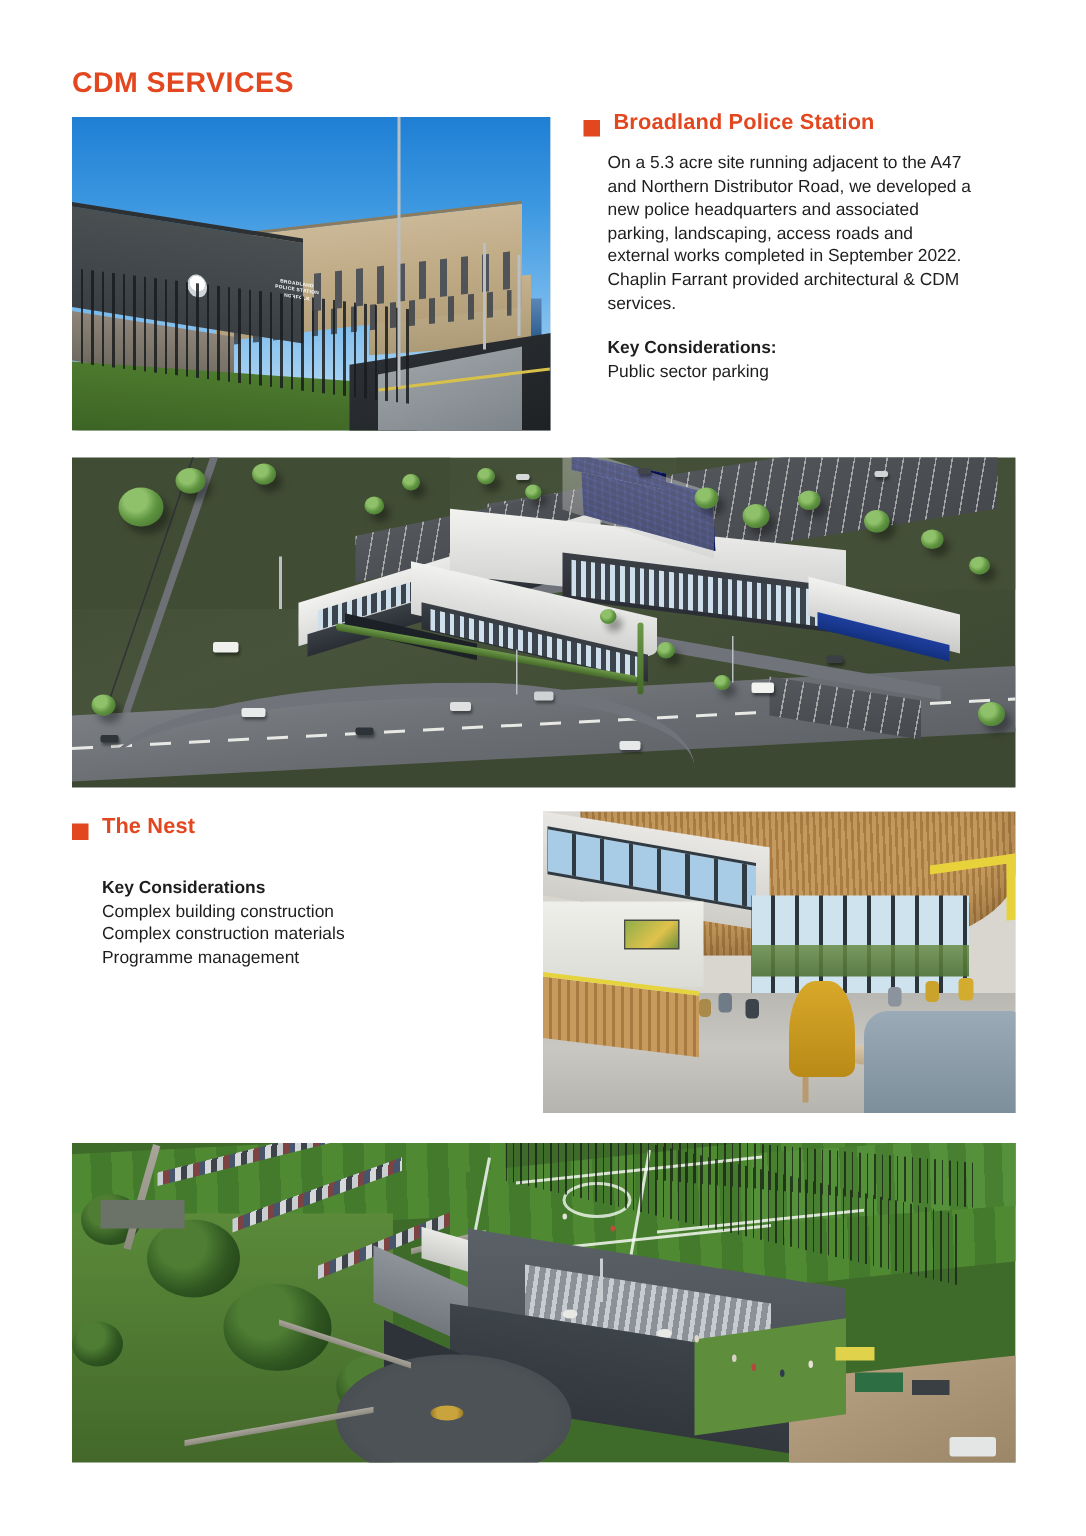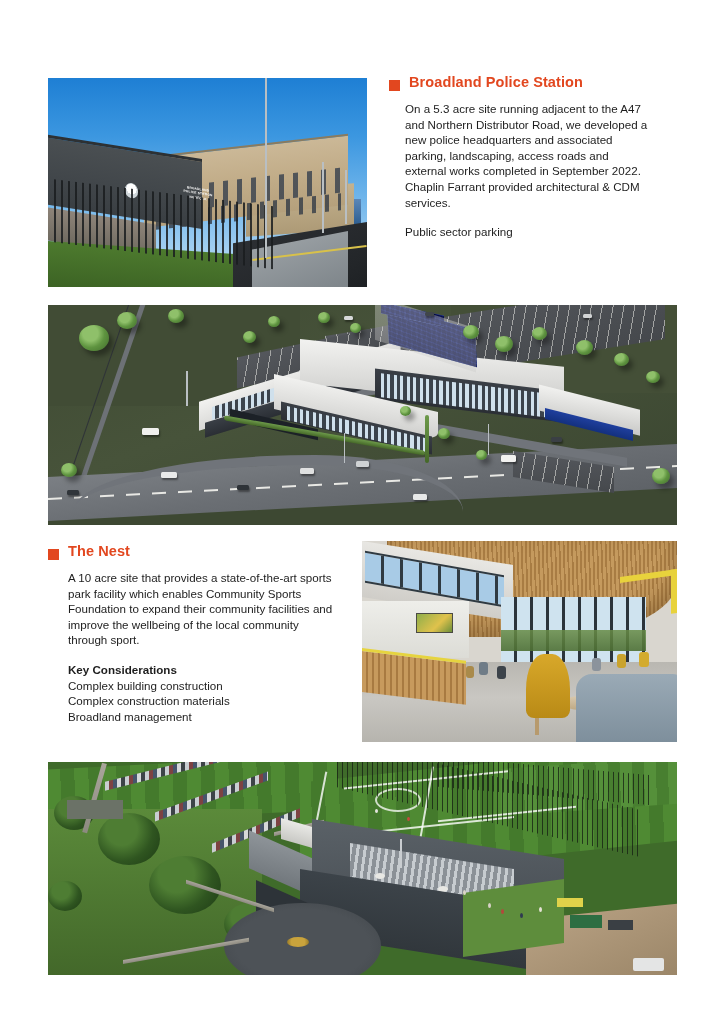--- a/index.html
+++ b/index.html
@@ -339,20 +339,21 @@
   .sp-canopy {
     position: absolute; background: linear-gradient(180deg,#e9e9e6,#c8c8c4);
   }
   .sp-person { position: absolute; border-radius: 50%; }
 </style>
 </head>
 <body>
 
 <div class="page">
 
+  <div class="page-title">CDM SERVICES</div>
 
   <div class="photo" id="photo-police">
     <div class="ps-sky"></div>
 
     <div class="ps-tree" style="left:64%;top:47%;width:26px;height:20px;"></div>
     <div class="ps-tree" style="left:78%;top:50%;width:20px;height:16px;"></div>
     <div class="ps-shed"></div>
 
     <div class="ps-bldg2"></div>
     <div class="ps-bldg"></div>
@@ -380,20 +381,21 @@
   </div>
 
   <div style="position:absolute;left:389px;top:74px;width:260px;">
     <div class="sec-head">
       <span class="sec-bullet"></span>
       <span class="sec-title">Broadland Police Station</span>
     </div>
     <div class="body-col" style="position:static;margin-top:11px;padding-left:16px;">
       <p>On a 5.3 acre site running adjacent to the A47 and Northern Distributor Road, we developed a new police headquarters and associated parking, landscaping, access roads and external works completed in September 2022. Chaplin Farrant provided architectural &amp; CDM services.</p>
       <div class="spacer"></div>
+      <p class="kc-title">Key Considerations:</p>
       <p>Public sector parking</p>
     </div>
   </div>
 
   <div class="photo" id="render-aerial">
     <div class="ra-ground"></div>
 
     <div class="ra-field" style="left:0;top:0;width:40%;height:46%;background:#414c35;"></div>
     <div class="ra-field" style="right:0;top:0;width:36%;height:40%;background:#444f37;"></div>
     <div class="ra-field" style="left:0;bottom:0;width:100%;height:18%;background:#3d4832;"></div>
@@ -471,26 +473,25 @@
     <div class="ra-pole" style="left:47%;top:58%;height:14%;"></div>
     <div class="ra-pole" style="left:70%;top:54%;height:14%;"></div>
   </div>
 
   <div style="position:absolute;left:48px;top:543px;width:285px;">
     <div class="sec-head">
       <span class="sec-bullet"></span>
       <span class="sec-title">The Nest</span>
     </div>
     <div class="body-col" style="position:static;margin-top:11px;padding-left:20px;">
-      <p>A 10 acre site that provides a state-of-the-art sports park facility which enables Community Sports Foundation to expand their community facilities and improve the wellbeing of the local community through sport.</p>
       <div class="spacer"></div>
       <p class="kc-title">Key Considerations</p>
       <p>Complex building construction</p>
       <p>Complex construction materials</p>
-      <p>Broadland management</p>
+      <p>Programme management</p>
     </div>
   </div>
 
   <div class="photo" id="photo-interior">
     <div class="in-base"></div>
     <div class="in-ceiling"></div>
     <div class="in-ceiling-l"></div>
     <div class="in-clerestory"></div>
     <div class="in-wall-l"></div>
     <div class="in-art"></div>

